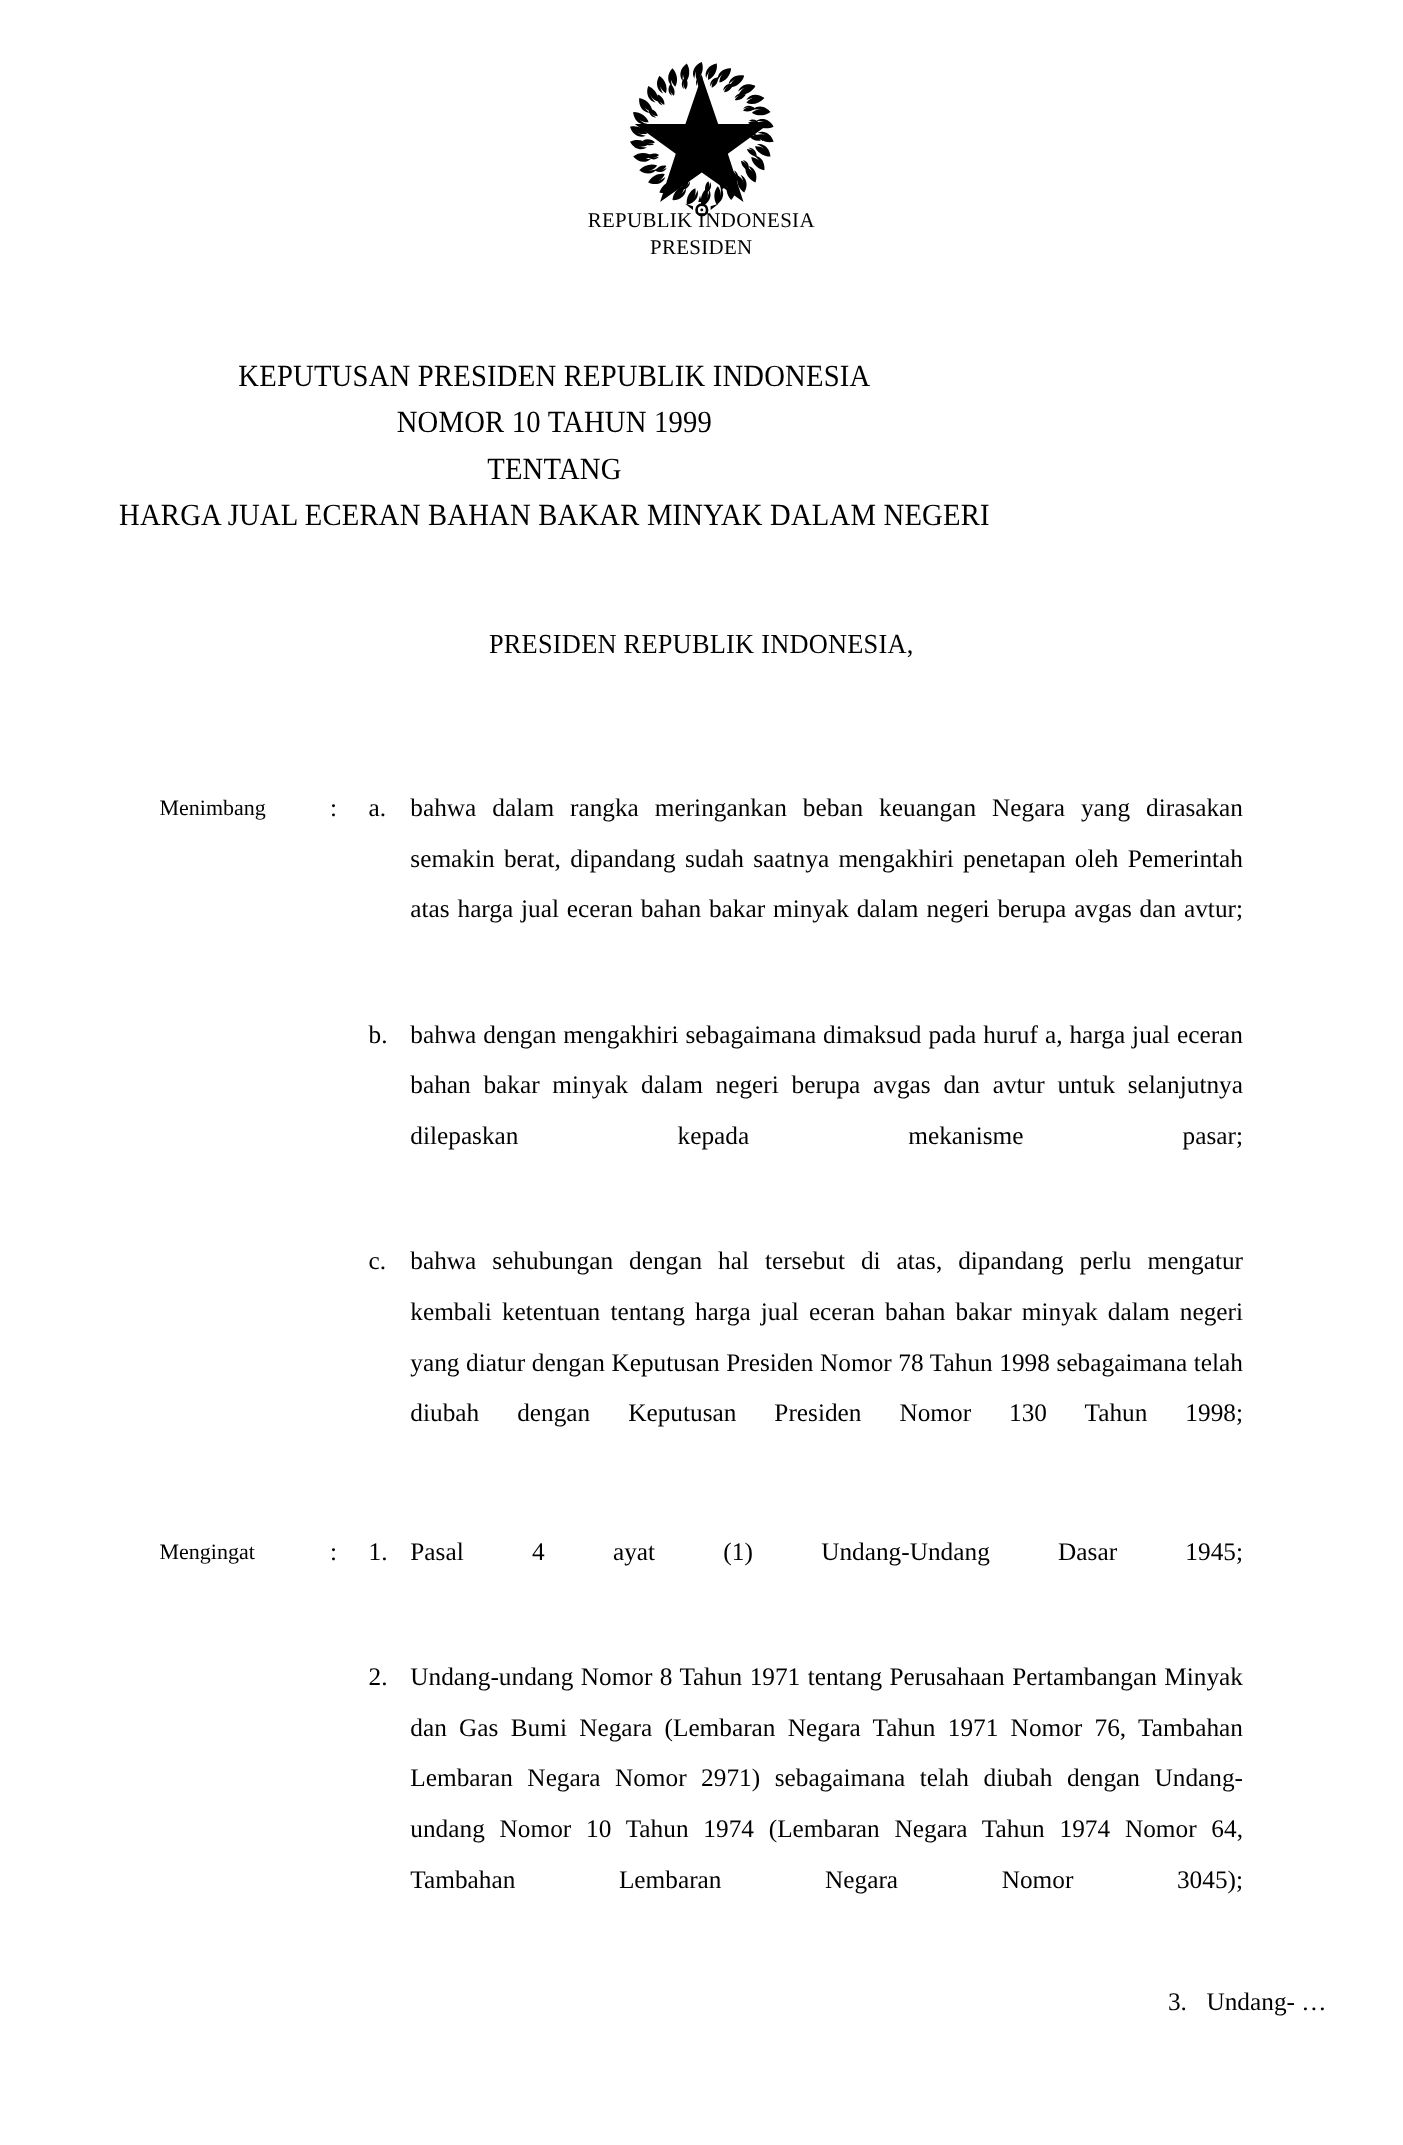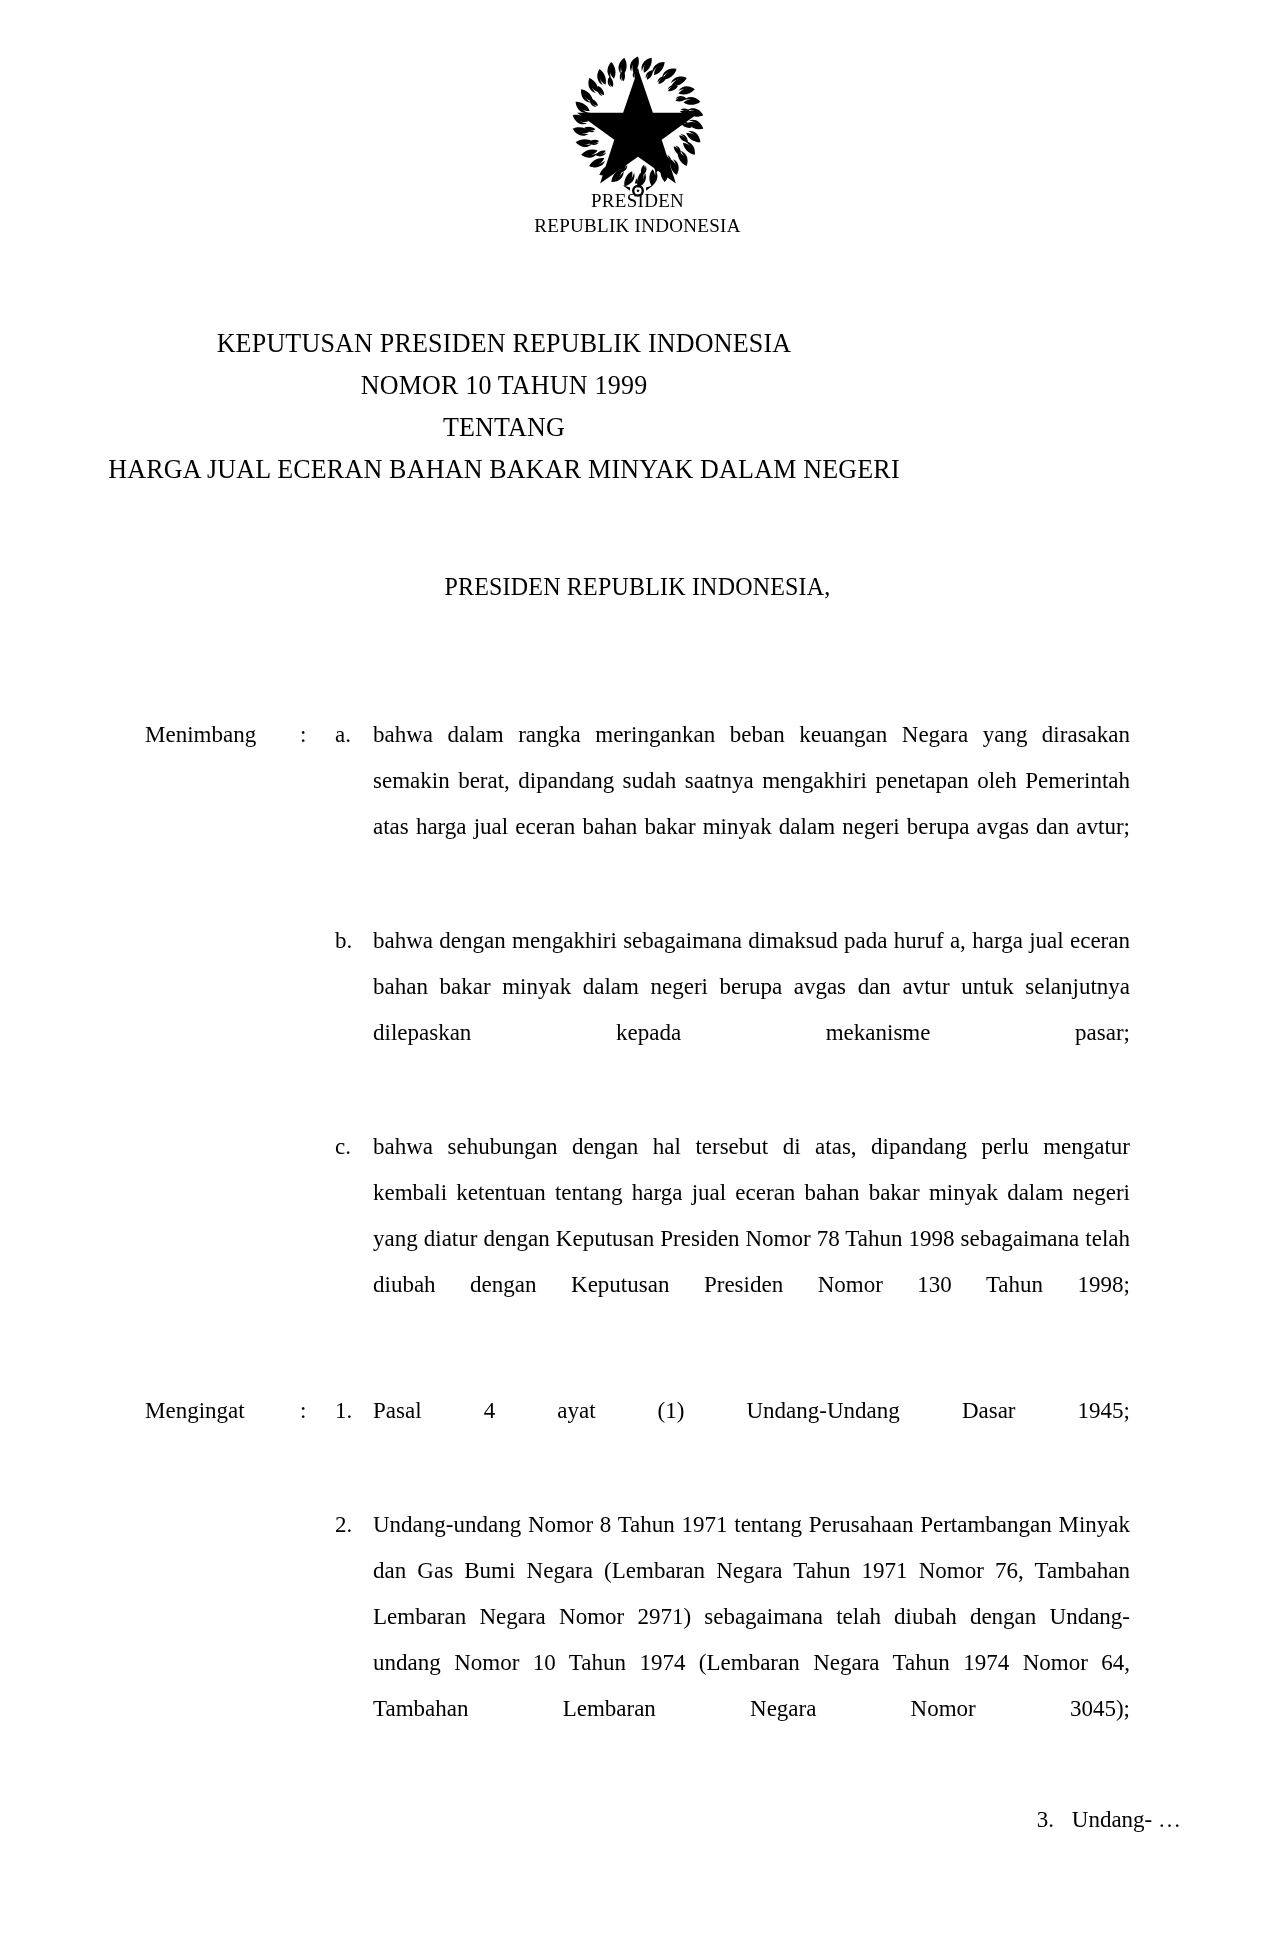--- a/index.html
+++ b/index.html
@@ -94,21 +94,21 @@
   #section-menimbang { top: 712px; }
   #section-mengingat { top: 1388px; }
 
   .clause-row {
     display: flex;
     align-items: flex-start;
   }
   .clause-label-cell {
     width: 155px;
     flex: 0 0 155px;
-    font-size: 23px;
+    font-size: 20px;
     line-height: 46px;
     white-space: nowrap;
   }
   .clause-colon-cell {
     width: 35px;
     flex: 0 0 35px;
     font-size: 23px;
     line-height: 46px;
   }
   .clause-items {
@@ -144,21 +144,21 @@
     width: 100%;
   }
 
   
   .footer-cont {
     position: absolute;
     left: 0;
     top: 1803px;
     width: 1275px;
     text-align: right;
-    padding-right: 94px;
+    padding-right: 69px;
     box-sizing: border-box;
     font-size: 23px;
     line-height: 34px;
   }
   .footer-cont .marker { margin-right: 12px; }
 </style>
 </head>
 <body>
 
 <div class="page">
@@ -349,22 +349,22 @@
             <path d="M10,-4 L19,-7 L10,0 Z" fill="#000"></path>
           </g>
         </g>
 
         <path d="M100,34 L118.6,88.5 L176.2,88.5 L129.6,122.2 L147.4,177.0 L100,143.4 L52.6,177.0 L70.4,122.2 L23.8,88.5 L81.4,88.5 Z" fill="#000000"></path>
       </svg>
     </span>
   </div>
 
   <div class="header-caption">
+    <div>REPUBLIK INDONESIA</div>
     <div>PRESIDEN</div>
-    <div>REPUBLIK INDONESIA</div>
   </div>
 
   <div class="title-block">
     <div class="title-line">KEPUTUSAN PRESIDEN REPUBLIK INDONESIA</div>
     <div class="title-line">NOMOR 10 TAHUN 1999</div>
     <div class="title-line">TENTANG</div>
     <div class="title-line">HARGA JUAL ECERAN BAHAN BAKAR MINYAK DALAM NEGERI</div>
   </div>
 
   <div class="subject-line">PRESIDEN REPUBLIK INDONESIA,</div>

